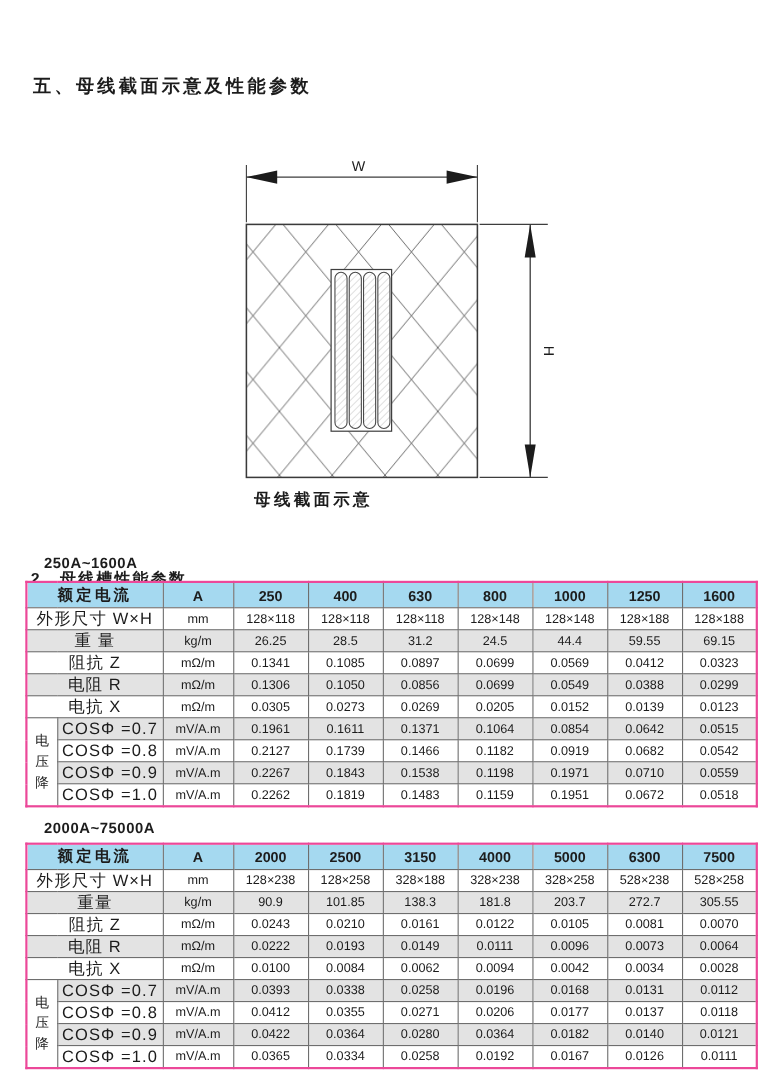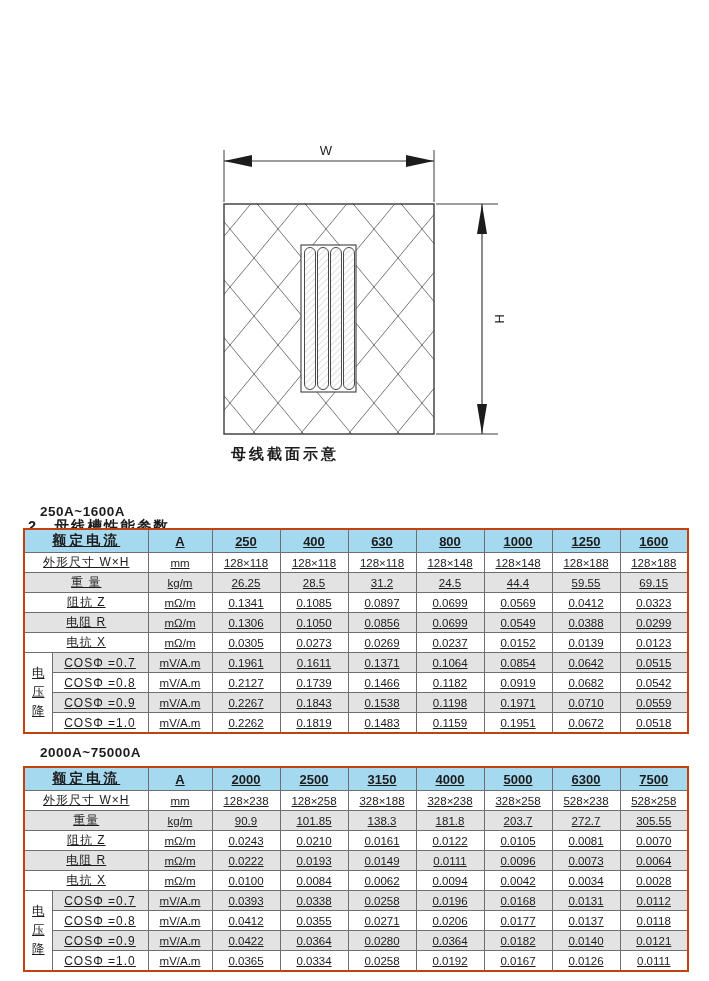--- a/index.html
+++ b/index.html
@@ -23,45 +23,45 @@
   .range1 { top:504px; }
   .range2 { top:745px; }
   .diagram-wrap { position:absolute; left:158px; top:142px; }
   .diagram-caption {
     position:absolute; left:231px; top:445px; width:200px; 
     font-size:15px; font-weight:bold; letter-spacing:3px;
   }
   table.spec {
     position:absolute; left:23px; width:664px;
     border-collapse:collapse; table-layout:fixed;
-    border:2px solid #c2410c;
-    text-decoration:underline;
+    border:2px solid #ec4899;
   }
   #table1 { top:528px; }
   #table2 { top:766px; }
   table.spec td {
     border:1px solid #6e6e6e; text-align:center; vertical-align:middle;
     padding:0; height:19px; font-size:11.5px; color:#1c1c1c;
     overflow:hidden; white-space:nowrap;
   }
   table.spec tr.hdr td {
     background:var(--hdr-blue,#a5d9f0); font-weight:bold; font-size:13px; height:22px;
   }
   table.spec tr.hdr td.name-hdr { font-size:14px; letter-spacing:3px; }
   table.spec tr.alt td { background:var(--alt-gray,#e3e3e3); }
-  table.spec td.lbl { font-size:12px; letter-spacing:1px; }
+  table.spec td.lbl { font-size:15px; letter-spacing:1px; }
   table.spec td.unit { font-size:11.5px; }
   table.spec td.vd { background:#ffffff !important; font-size:12.5px; line-height:1.5; }
   table.spec td.vd span { display:block; }
 </style>
 </head>
 <body>
 
 <div class="page">
 
+  <div class="section-title">五、母线截面示意及性能参数</div>
 
   <div class="diagram-wrap">
     <svg width="352" height="300" viewBox="0 0 352 300">
       <defs>
         <pattern id="xhatch" width="48" height="58" patternUnits="userSpaceOnUse">
           <path d="M0,0 L48,58 M48,0 L0,58" stroke="#676767" stroke-width="0.9" fill="none"></path>
         </pattern>
         <pattern id="barhatch" width="4.5" height="4.5" patternUnits="userSpaceOnUse" patternTransform="rotate(45)">
           <line x1="0" y1="0" x2="0" y2="4.5" stroke="#c3c3c3" stroke-width="1"></line>
         </pattern>
@@ -171,21 +171,21 @@
           <td>0.0549</td>
           <td>0.0388</td>
           <td>0.0299</td>
         </tr>
         <tr>
           <td colspan="2" class="lbl">电抗 X</td>
           <td class="unit">mΩ/m</td>
           <td>0.0305</td>
           <td>0.0273</td>
           <td>0.0269</td>
-          <td>0.0237</td>
+          <td>0.0205</td>
           <td>0.0152</td>
           <td>0.0139</td>
           <td>0.0123</td>
         </tr>
         <tr class="alt">
           <td rowspan="4" class="vd">
             <span>电</span>
             <span>压</span>
             <span>降</span>
           </td>

